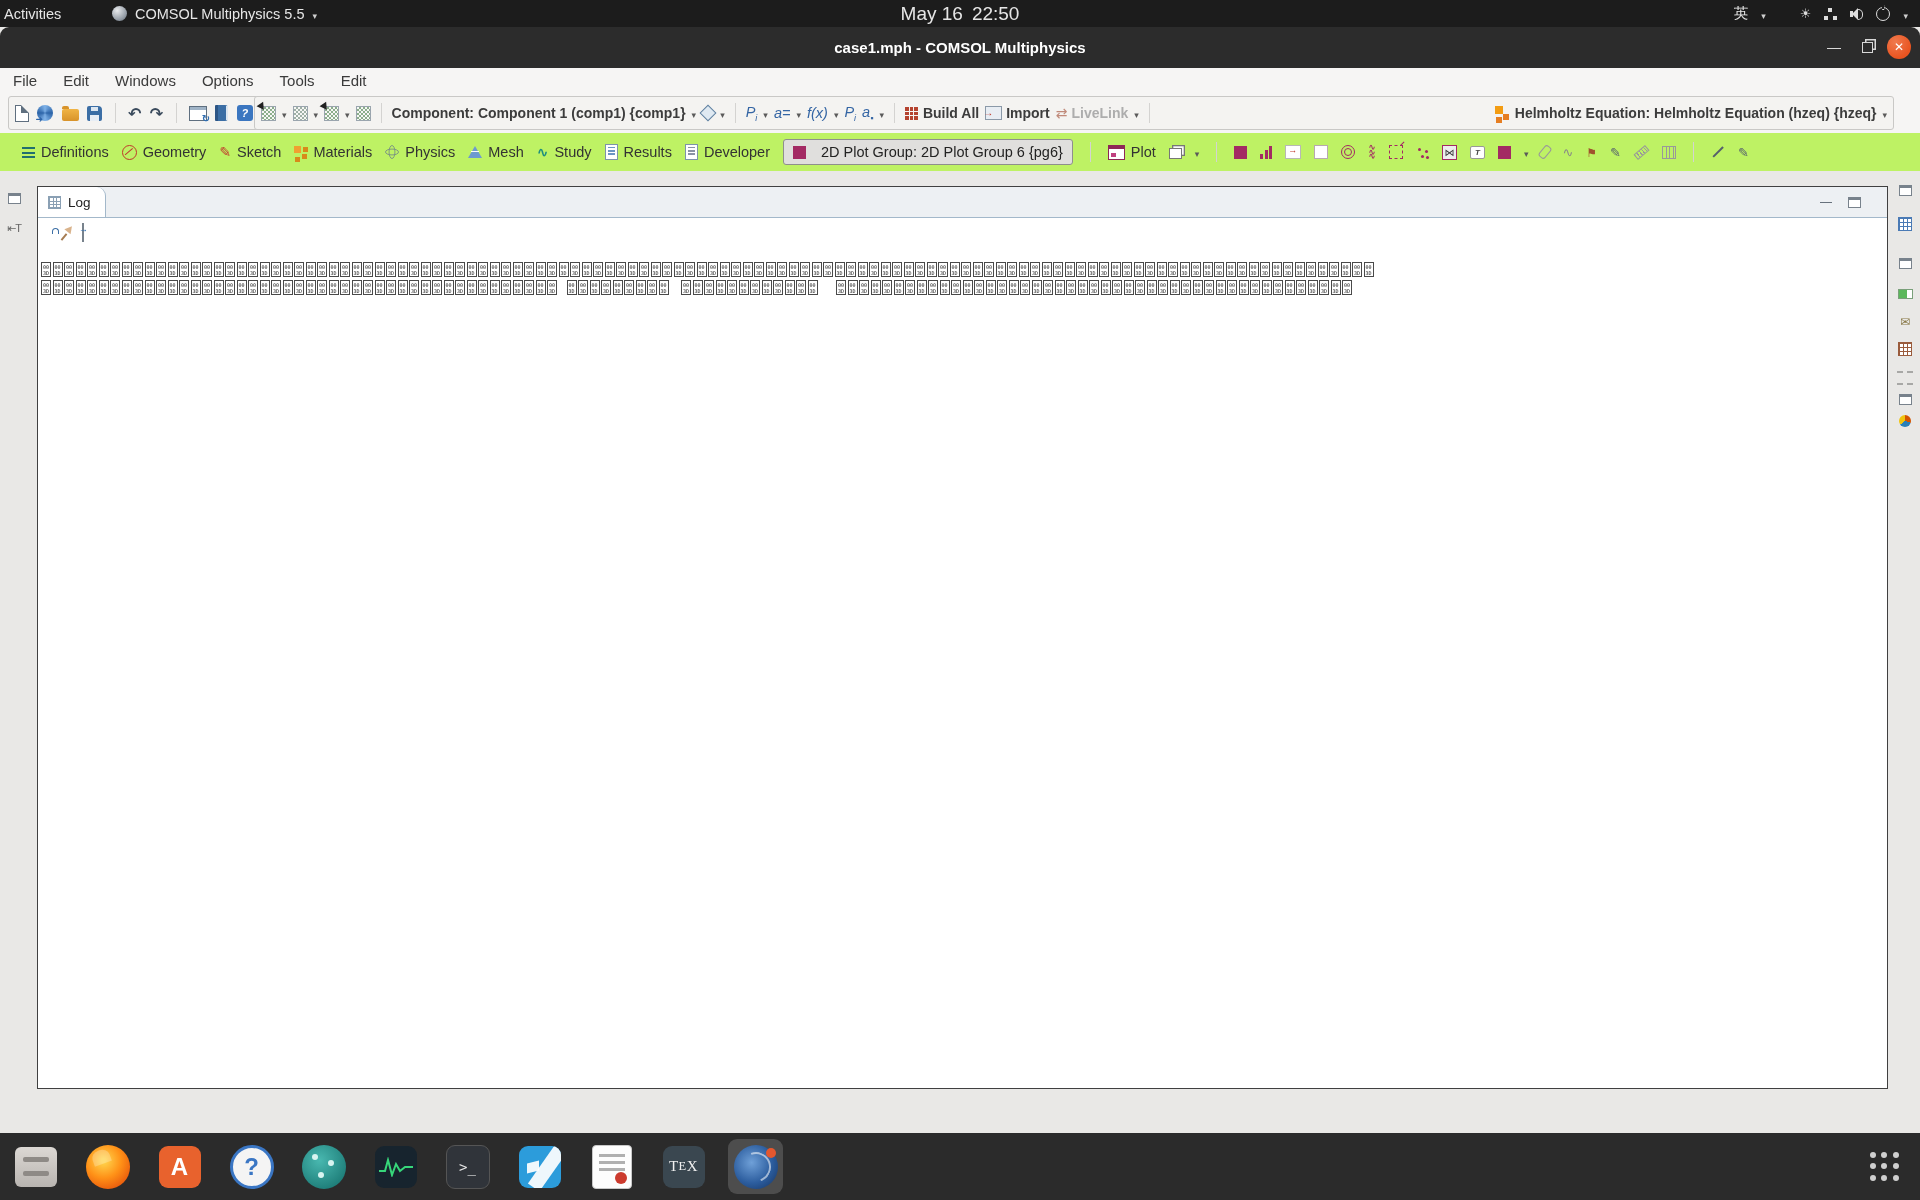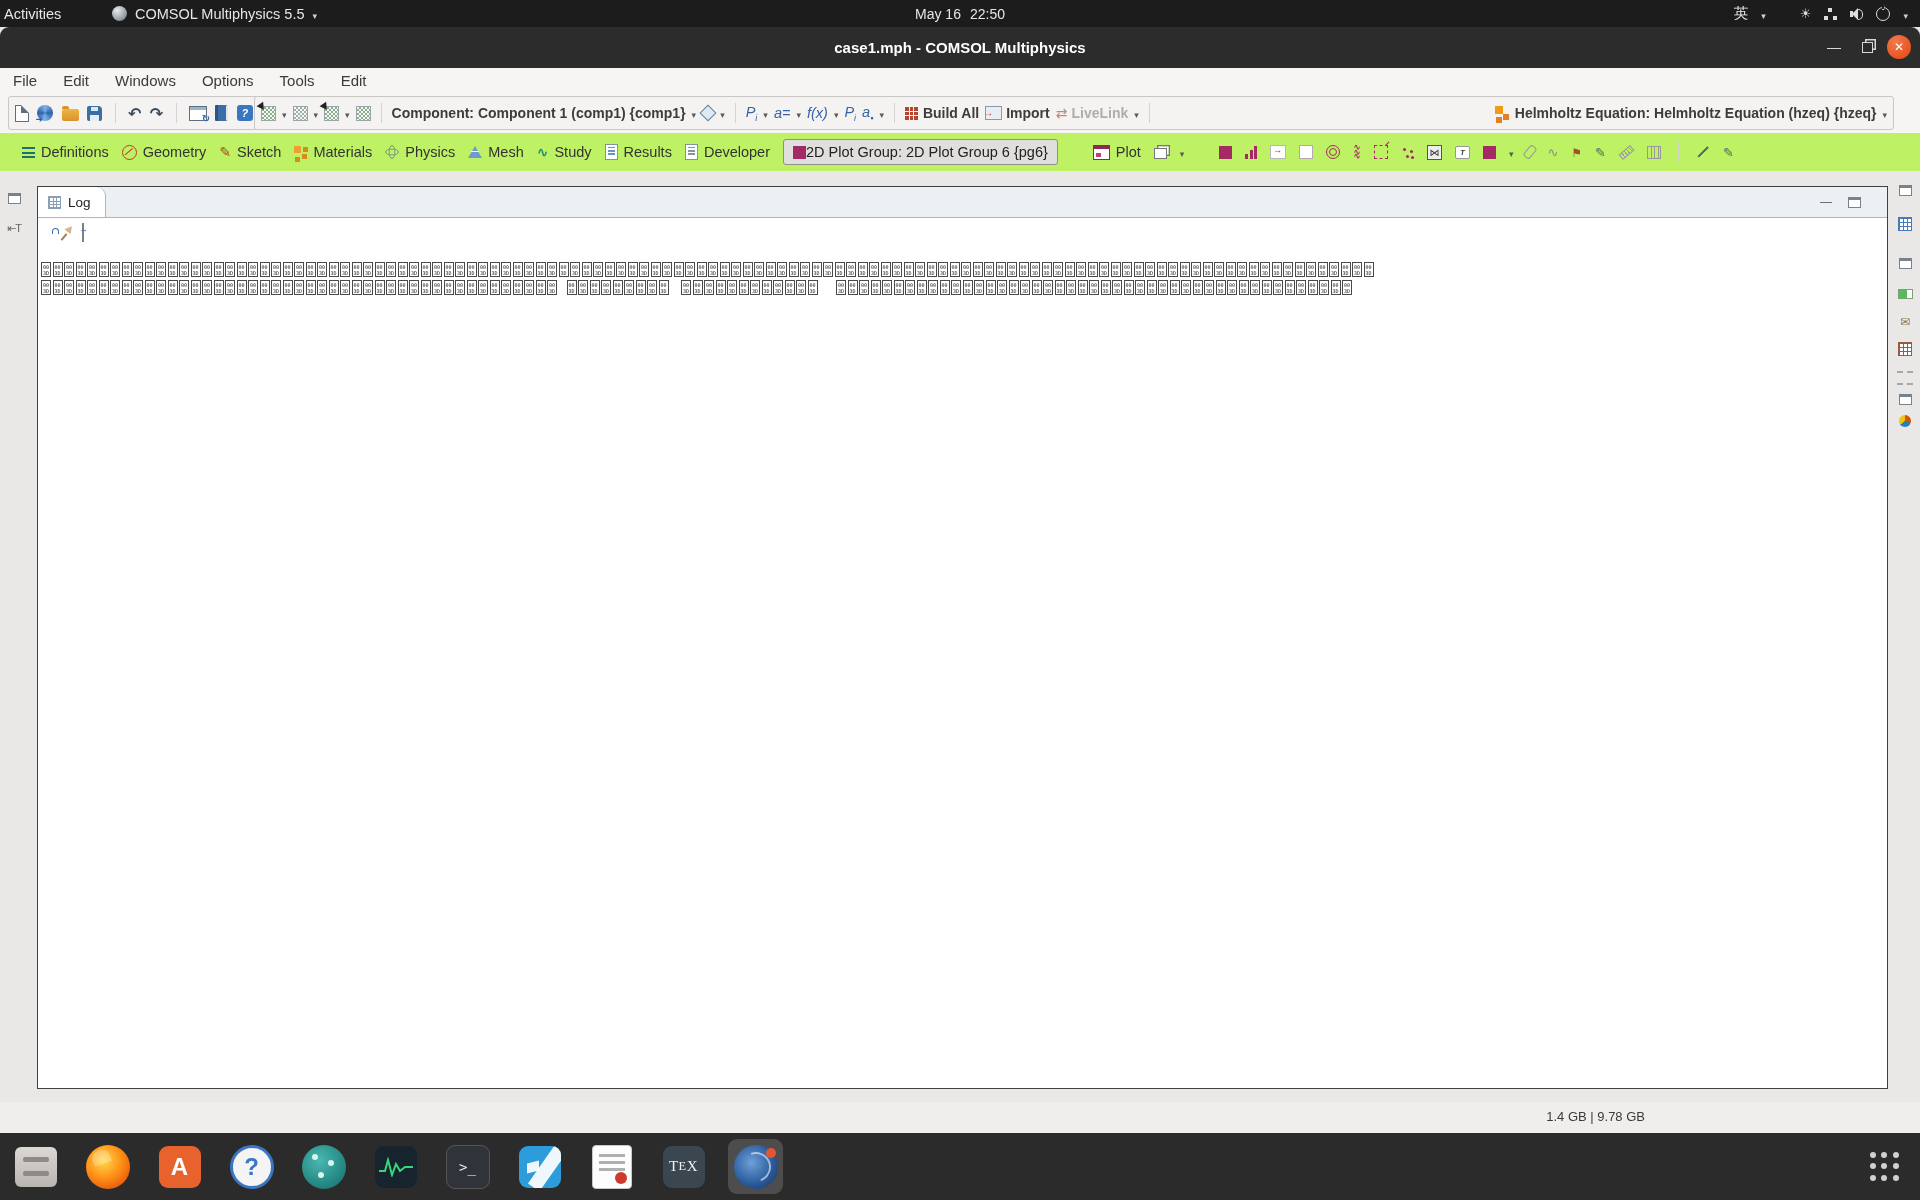--- a/index.html
+++ b/index.html
@@ -10,21 +10,21 @@
   .caret::after{content:"▾";font-size:9px;color:#5a5a5a;line-height:1;}
   .caret-lt::after{content:"▾";font-size:9px;color:#cfcfcf;line-height:1;}
 
   
   #top-panel{left:0;top:0;width:1920px;height:27px;background:#1c1c1c;color:#e6e6e6;font-size:14.5px;}
   #top-panel .flex{height:27px;}
   #activities{position:absolute;left:4px;top:0;text-align:right;}
   #appmenu{position:absolute;left:112px;top:0;gap:8px;}
   .appmenu-ico{width:15px;height:15px;border-radius:50%;
     background:radial-gradient(circle at 35% 30%,#e8eaec,#9aa2ab 60%,#5d6670);}
-  #clock{position:absolute;left:0;right:0;top:0;justify-content:center;gap:9px;font-size:14px;}
+  #clock{position:absolute;left:0;right:0;top:0;justify-content:center;gap:9px;font-size:19px;}
   #tray{position:absolute;right:12px;top:0;gap:13px;}
   .tray-net{position:relative;width:13px;height:12px;}
   .tray-net i{position:absolute;width:4px;height:4px;background:#ddd;}
   .tray-net i:nth-child(1){left:4px;top:0;}
   .tray-net i:nth-child(2){left:0;bottom:0;}
   .tray-net i:nth-child(3){right:0;bottom:0;}
   .tray-vol{position:relative;width:13px;height:12px;}
   .tray-vol .sp{position:absolute;left:0;top:3px;width:3px;height:6px;background:#ddd;}
   .tray-vol .tr{position:absolute;left:2px;top:0;width:0;height:0;
     border:6px solid transparent;border-right:6px solid #ddd;border-left:0;}
@@ -113,21 +113,21 @@
   .ic-atom::before,.ic-atom::after{content:"";position:absolute;inset:0;border:1.2px solid #68788c;border-radius:50%;}
   .ic-atom::before{transform:scaleY(.45) rotate(0deg);}
   .ic-atom::after{transform:scaleX(.45);}
   .ic-mesh{width:0;height:0;border-left:7px solid transparent;border-right:7px solid transparent;border-bottom:12px solid #6d9ad0;position:relative;}
   .ic-mesh::after{content:"";position:absolute;left:-4px;top:5px;width:8px;height:1.2px;background:#fbfbfa;}
   .g-study::after{content:"∿";font-size:14px;color:#1f8f7f;font-weight:bold;}
   .ic-doc{width:11px;height:14px;border:1.2px solid #7d94a8;background:#fff;position:relative;}
   .ic-doc::after{content:"";position:absolute;left:2px;top:2px;right:2px;height:8px;
     background:repeating-linear-gradient(#6b96c4 0 1.4px,transparent 1.4px 3.2px);}
   .ic-doc.dev::after{background:repeating-linear-gradient(#8a93a4 0 1.4px,transparent 1.4px 3.2px);}
-  #plotgroup-btn{display:flex;align-items:center;gap:0;background:#e0dfdd;border:1px solid #8f8f8d;border-radius:3px;
+  #plotgroup-btn{display:flex;align-items:center;gap:15px;background:#e0dfdd;border:1px solid #8f8f8d;border-radius:3px;
     padding:4px 9px;font-size:14.5px;color:#222;white-space:nowrap;}
   .ic-magsq{width:13px;height:13px;background:#a32a63;}
   .ic-plotwin{width:15px;height:13px;border:1.5px solid #8e2757;background:#fff;position:relative;}
   .ic-plotwin::before{content:"";position:absolute;left:0;top:0;right:0;height:3px;background:#8e2757;}
   .ic-plotwin::after{content:"";position:absolute;left:2px;bottom:2px;width:5px;height:4px;background:#c0407f;}
   .ic-wincopy{width:11px;height:9px;border:1.3px solid #777;background:#fff;box-shadow:3px -3px 0 -1.3px #fbfbfa,3px -3px 0 0 #777;position:relative;top:1px;}
   .ic-hist{display:flex;align-items:flex-end;gap:1.5px;height:14px;}
   .ic-hist i{width:3px;background:#a32a63;display:block;}
   .ic-arrbox{width:14px;height:12px;border:1.2px solid #b8b8b6;background:#fff;position:relative;}
   .ic-arrbox::after{content:"→";position:absolute;left:2px;top:-1px;font-size:9px;color:#c0392b;font-weight:bold;}
@@ -547,23 +547,20 @@
       </div>
     <div class="dash-sep" style="left:1897px;top:200px;"></div>
     <div class="dash-sep" style="left:1897px;top:212px;"></div>
     <div class="strip-ic" style="left:1894px;top:218px;">
         <i class="ic-float"></i>
       </div>
     <div class="strip-ic" style="left:1894px;top:240px;">
         <i class="ic-pie"></i>
       </div>
 
-    <div id="status-strip">
-      <span id="memory-status">1.4 GB | 9.78 GB</span>
-    </div>
   </div>
 
   <div id="dock" class="abs">
     <div class="dock-tile">
         <i class="dk-files"></i>
       </div>
     <div class="dock-tile">
         <i class="dk-firefox"></i>
       </div>
     <div class="dock-tile">

